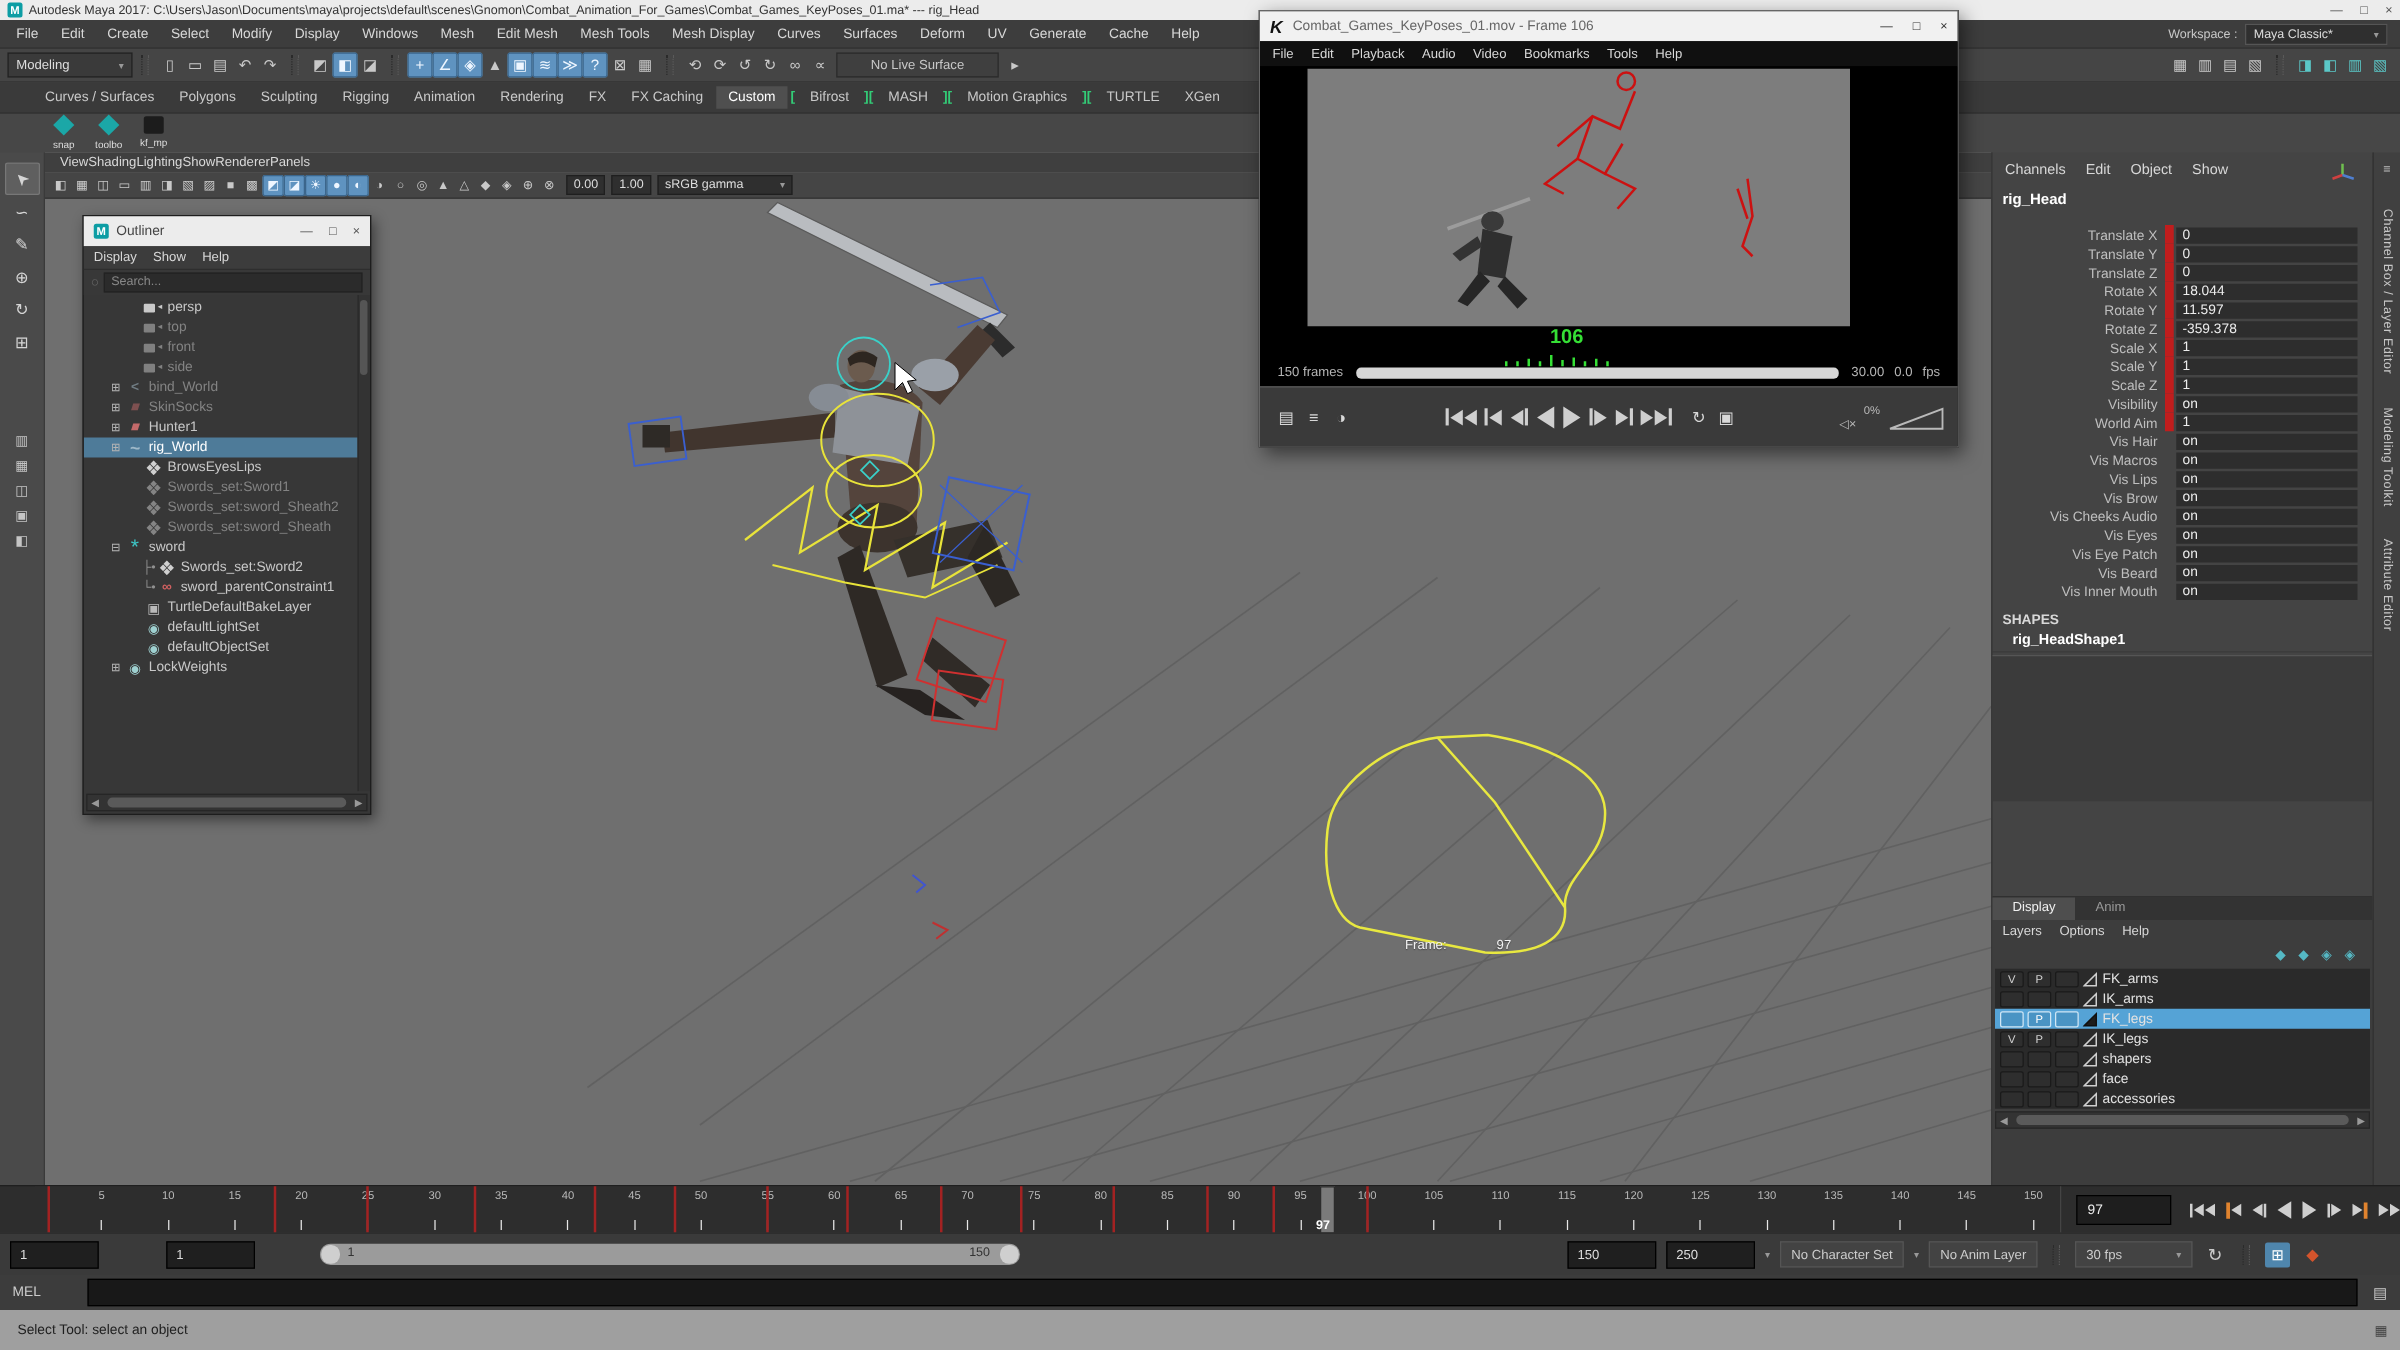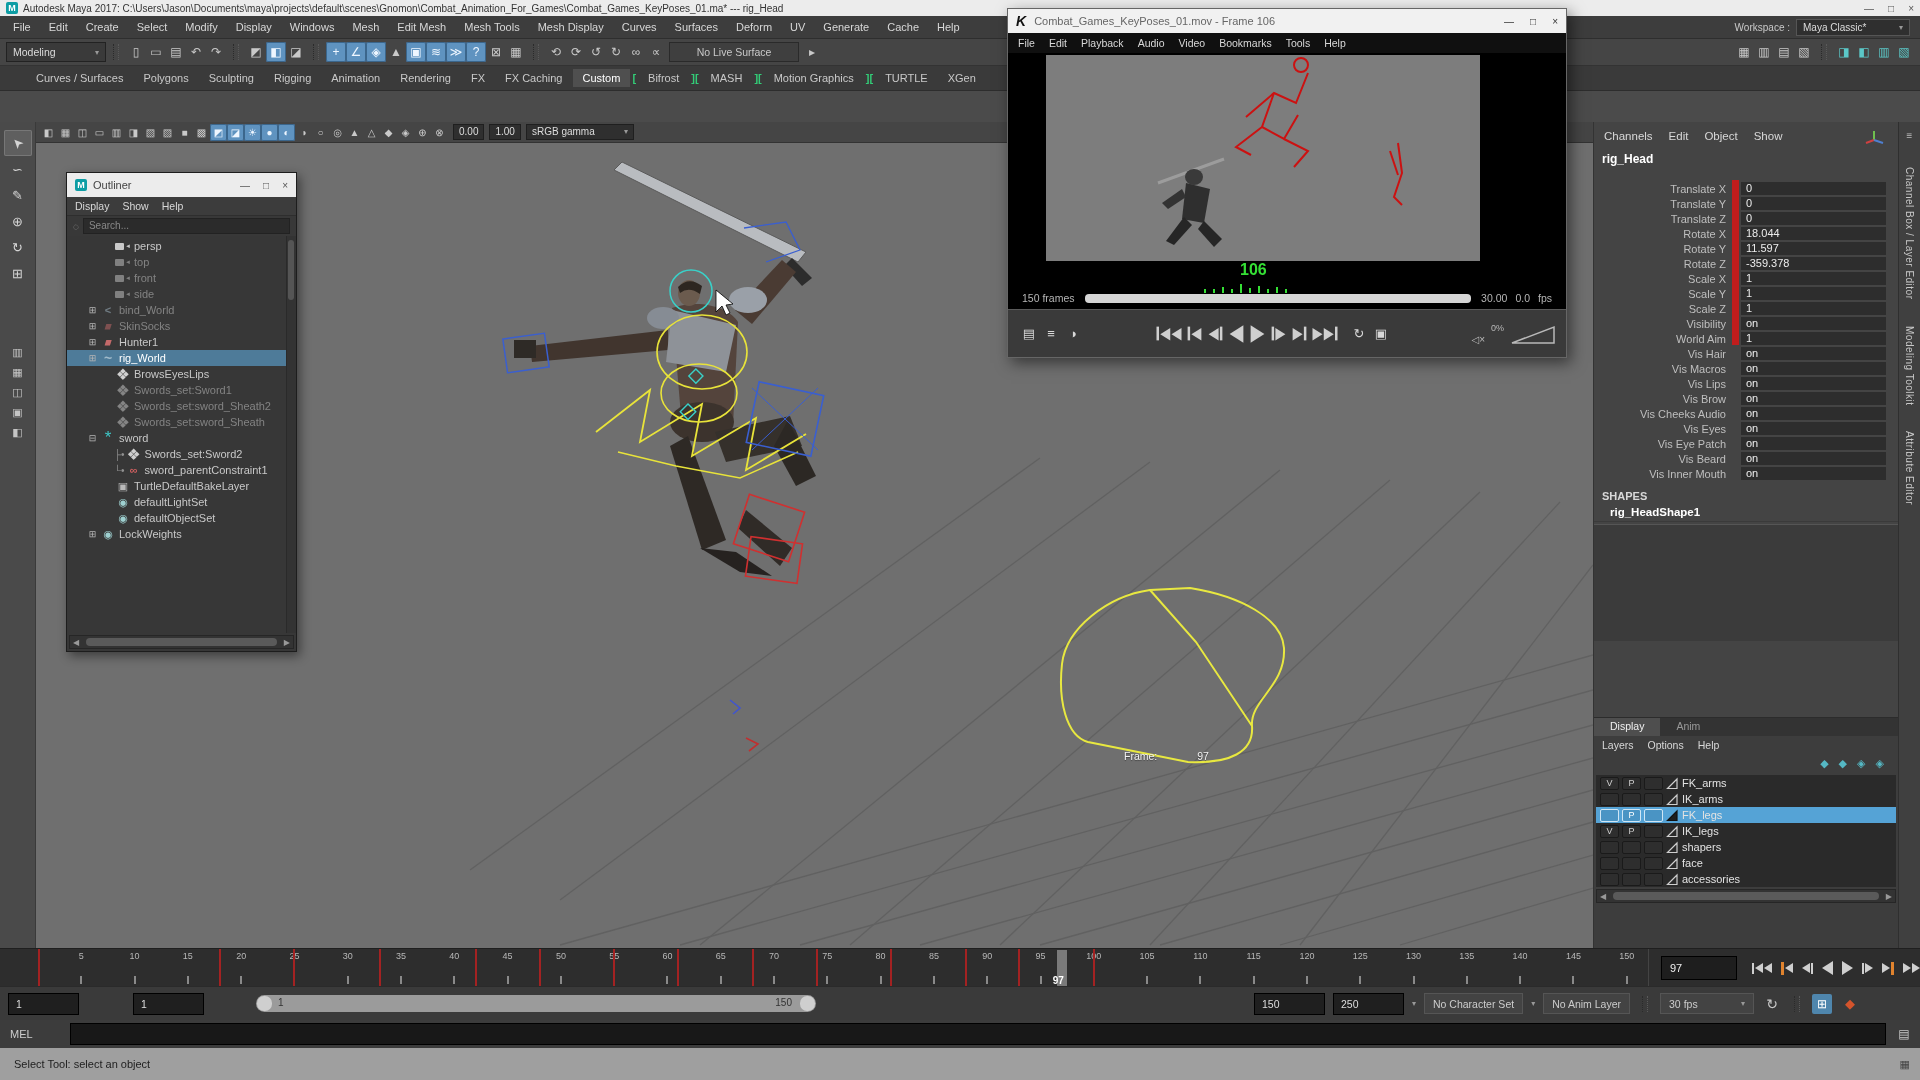--- a/index.html
+++ b/index.html
@@ -264,20 +264,40 @@
         <span class="shelf-tab">Bifrost</span>
         <span class="shelf-tab bracket">][</span>
         <span class="shelf-tab">MASH</span>
         <span class="shelf-tab bracket">][</span>
         <span class="shelf-tab">Motion Graphics</span>
         <span class="shelf-tab bracket">][</span>
         <span class="shelf-tab">TURTLE</span>
         <span class="shelf-tab">XGen</span>
       </span>
   </div>
+  <div id="shelf-items">
+    <div class="shelf-item">
+      <div class="sicon">
+          <div class="diamond"></div>
+        </div>
+      <div class="slabel">snap</div>
+    </div>
+    <div class="shelf-item">
+      <div class="sicon">
+          <div class="diamond"></div>
+        </div>
+      <div class="slabel">toolbo</div>
+    </div>
+    <div class="shelf-item">
+      <div class="sicon">
+          <div class="darkicon"></div>
+        </div>
+      <div class="slabel">kf_mp</div>
+    </div>
+  </div>
 
   <div id="main">
 
     <div id="toolbox">
       <span class="tool active">
           <span class="rot">➤</span>
         </span>
       <span class="tool">∽</span>
       <span class="tool">✎</span>
       <span class="tool">⊕</span>
@@ -285,20 +305,23 @@
       <span class="tool">⊞</span>
       <div class="toolgap"></div>
       <span class="layoutbtn">▥</span>
       <span class="layoutbtn">▦</span>
       <span class="layoutbtn">◫</span>
       <span class="layoutbtn">▣</span>
       <span class="layoutbtn">◧</span>
     </div>
 
     <div id="viewport">
+      <div id="vp-menus">
+        <span><span class="menu-item" style="padding:0;">View</span><span class="menu-item" style="padding:0;">Shading</span><span class="menu-item" style="padding:0;">Lighting</span><span class="menu-item" style="padding:0;">Show</span><span class="menu-item" style="padding:0;">Renderer</span><span class="menu-item" style="padding:0;">Panels</span></span>
+      </div>
       <div id="vp-icons">
         <span class="row">
             <span class="tbi">◧</span>
             <span class="tbi">▦</span>
             <span class="tbi">◫</span>
             <span class="tbi">▭</span>
             <span class="tbi">▥</span>
             <span class="tbi">◨</span>
             <span class="tbi">▧</span>
             <span class="tbi">▨</span>

